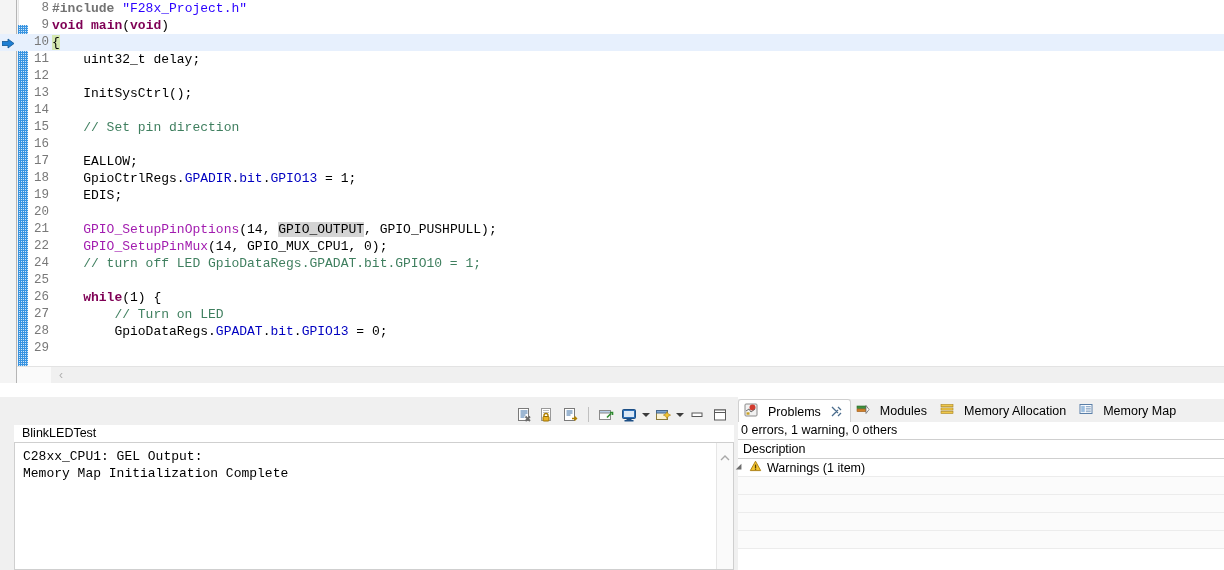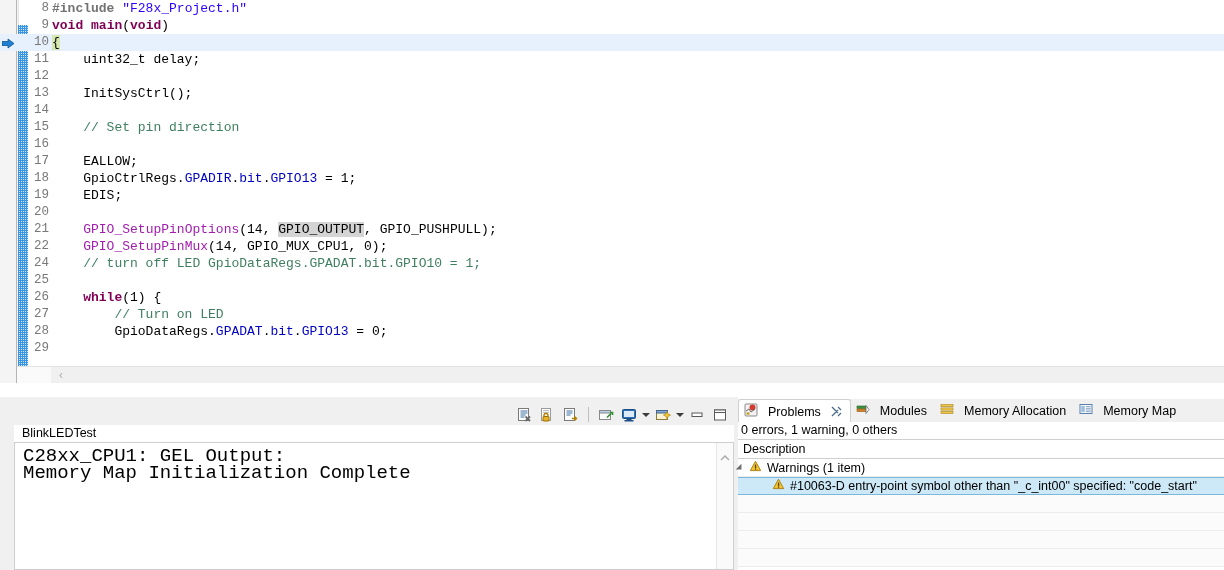--- a/index.html
+++ b/index.html
@@ -115,21 +115,21 @@
     font-size: 12.5px; color: #000; padding: 1px 0 0 8px; box-sizing: border-box;
     background: #ffffff; border-bottom: 1px solid #cfcfcf;
   }
   .console-body {
     position: absolute; left: 0; top: 41px; width: 720px; bottom: 0;
     background: #ffffff; border-left: 1px solid #cfcfcf; border-right: 1px solid #cfcfcf; border-bottom: 1px solid #cfcfcf;
     box-sizing: border-box;
   }
   .console-out {
     position: absolute; left: 8px; top: 5px; right: 22px;
-    font-family: "Liberation Mono", monospace; font-size: 19px; line-height: 17px; color: #000;
+    font-family: "Liberation Mono", monospace; font-size: 13px; line-height: 17px; color: #000;
     white-space: pre;
   }
   .console-vscroll {
     position: absolute; right: 0; top: 0; width: 16px; bottom: 0;
     background: #fafafa; border-left: 1px solid #e6e6e6;
   }
   .console-vscroll .uparrow {
     position: absolute; left: 3px; top: 5px; width: 10px; height: 8px;
   }
 
@@ -373,28 +373,20 @@
       <div class="prows" id="problems-rows">
           <div class="prow group">
             <span class="tri"></span>
             <span><svg width="13" height="13" viewBox="0 0 13 13">
                 <path d="M6.5 1.2l5.2 9.4H1.3z" fill="#f2c430" stroke="#a87a10" stroke-width="0.9" stroke-linejoin="round"></path>
                 <rect x="5.9" y="4.6" width="1.3" height="3.4" fill="#5a4100"></rect>
                 <rect x="5.9" y="8.5" width="1.3" height="1.3" fill="#5a4100"></rect>
               </svg></span>
             <span>Warnings (1 item)</span>
           </div>
-          <div class="prow child selected">
-            <span><svg width="13" height="13" viewBox="0 0 13 13">
-                <path d="M6.5 1.2l5.2 9.4H1.3z" fill="#f2c430" stroke="#a87a10" stroke-width="0.9" stroke-linejoin="round"></path>
-                <rect x="5.9" y="4.6" width="1.3" height="3.4" fill="#5a4100"></rect>
-                <rect x="5.9" y="8.5" width="1.3" height="1.3" fill="#5a4100"></rect>
-              </svg></span>
-            <span>#10063-D entry-point symbol other than "_c_int00" specified:  "code_start"</span>
-          </div>
           <div class="prow empty"></div>
           <div class="prow empty"></div>
           <div class="prow empty"></div>
           <div class="prow empty"></div>
         </div>
     </div>
   </div>
 </div>
 
 </body></html>

